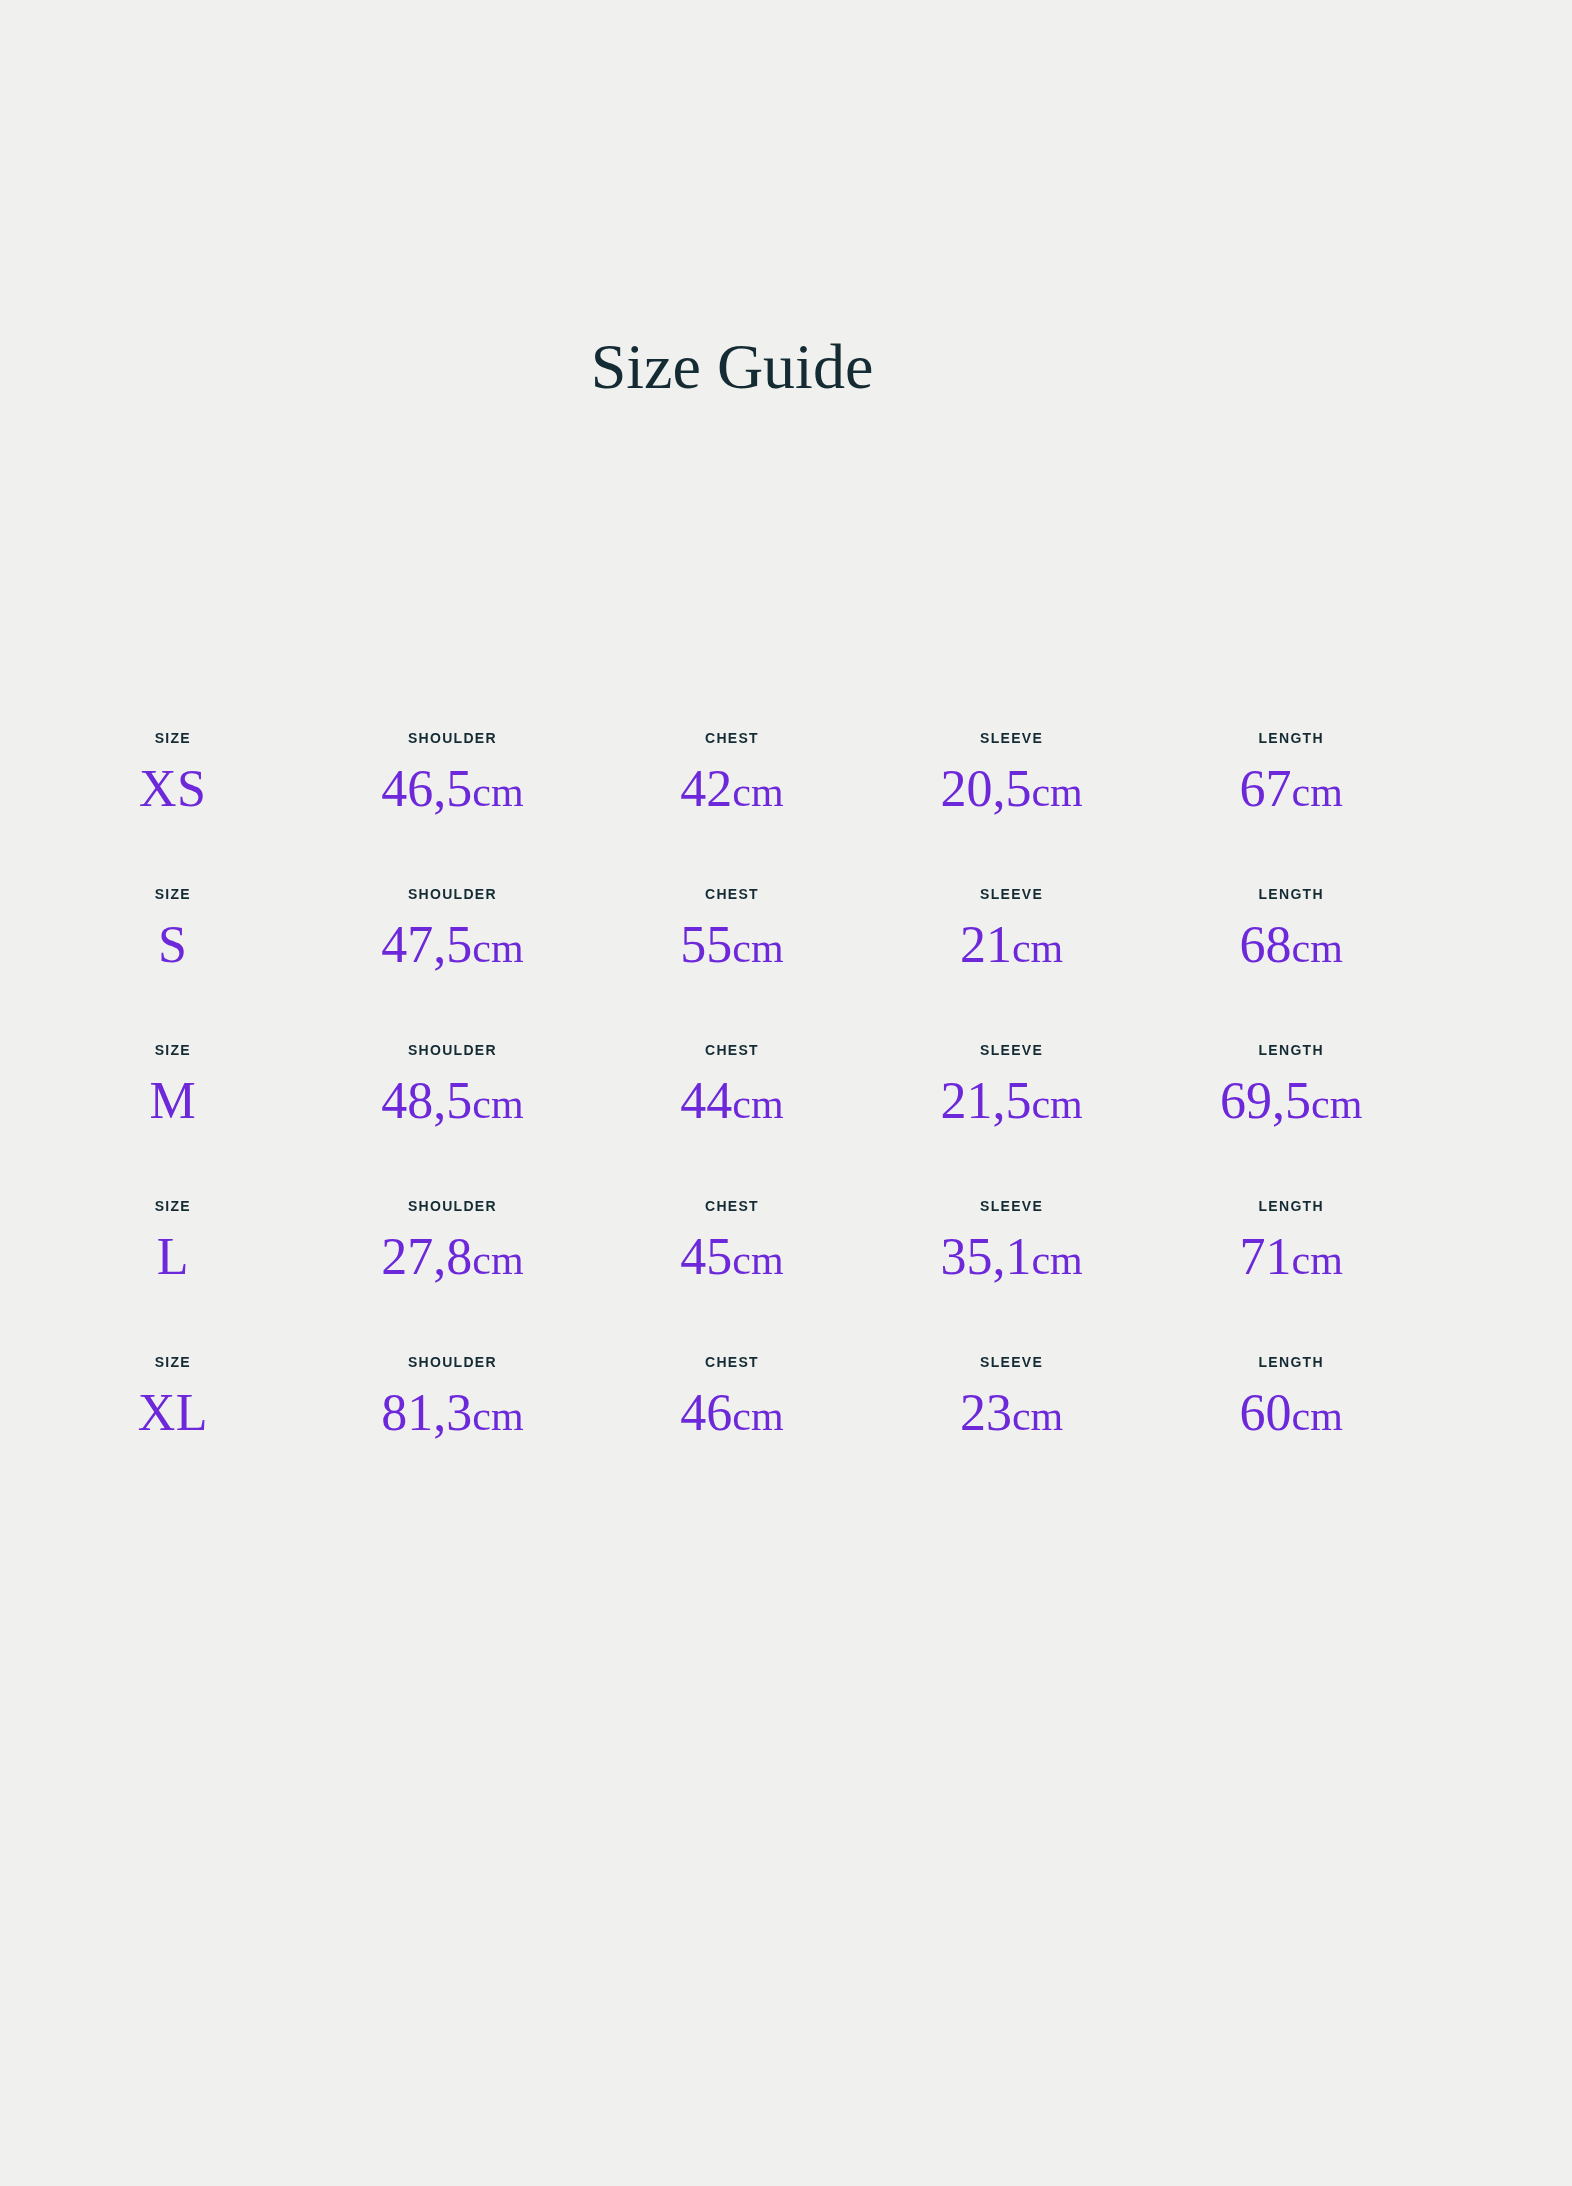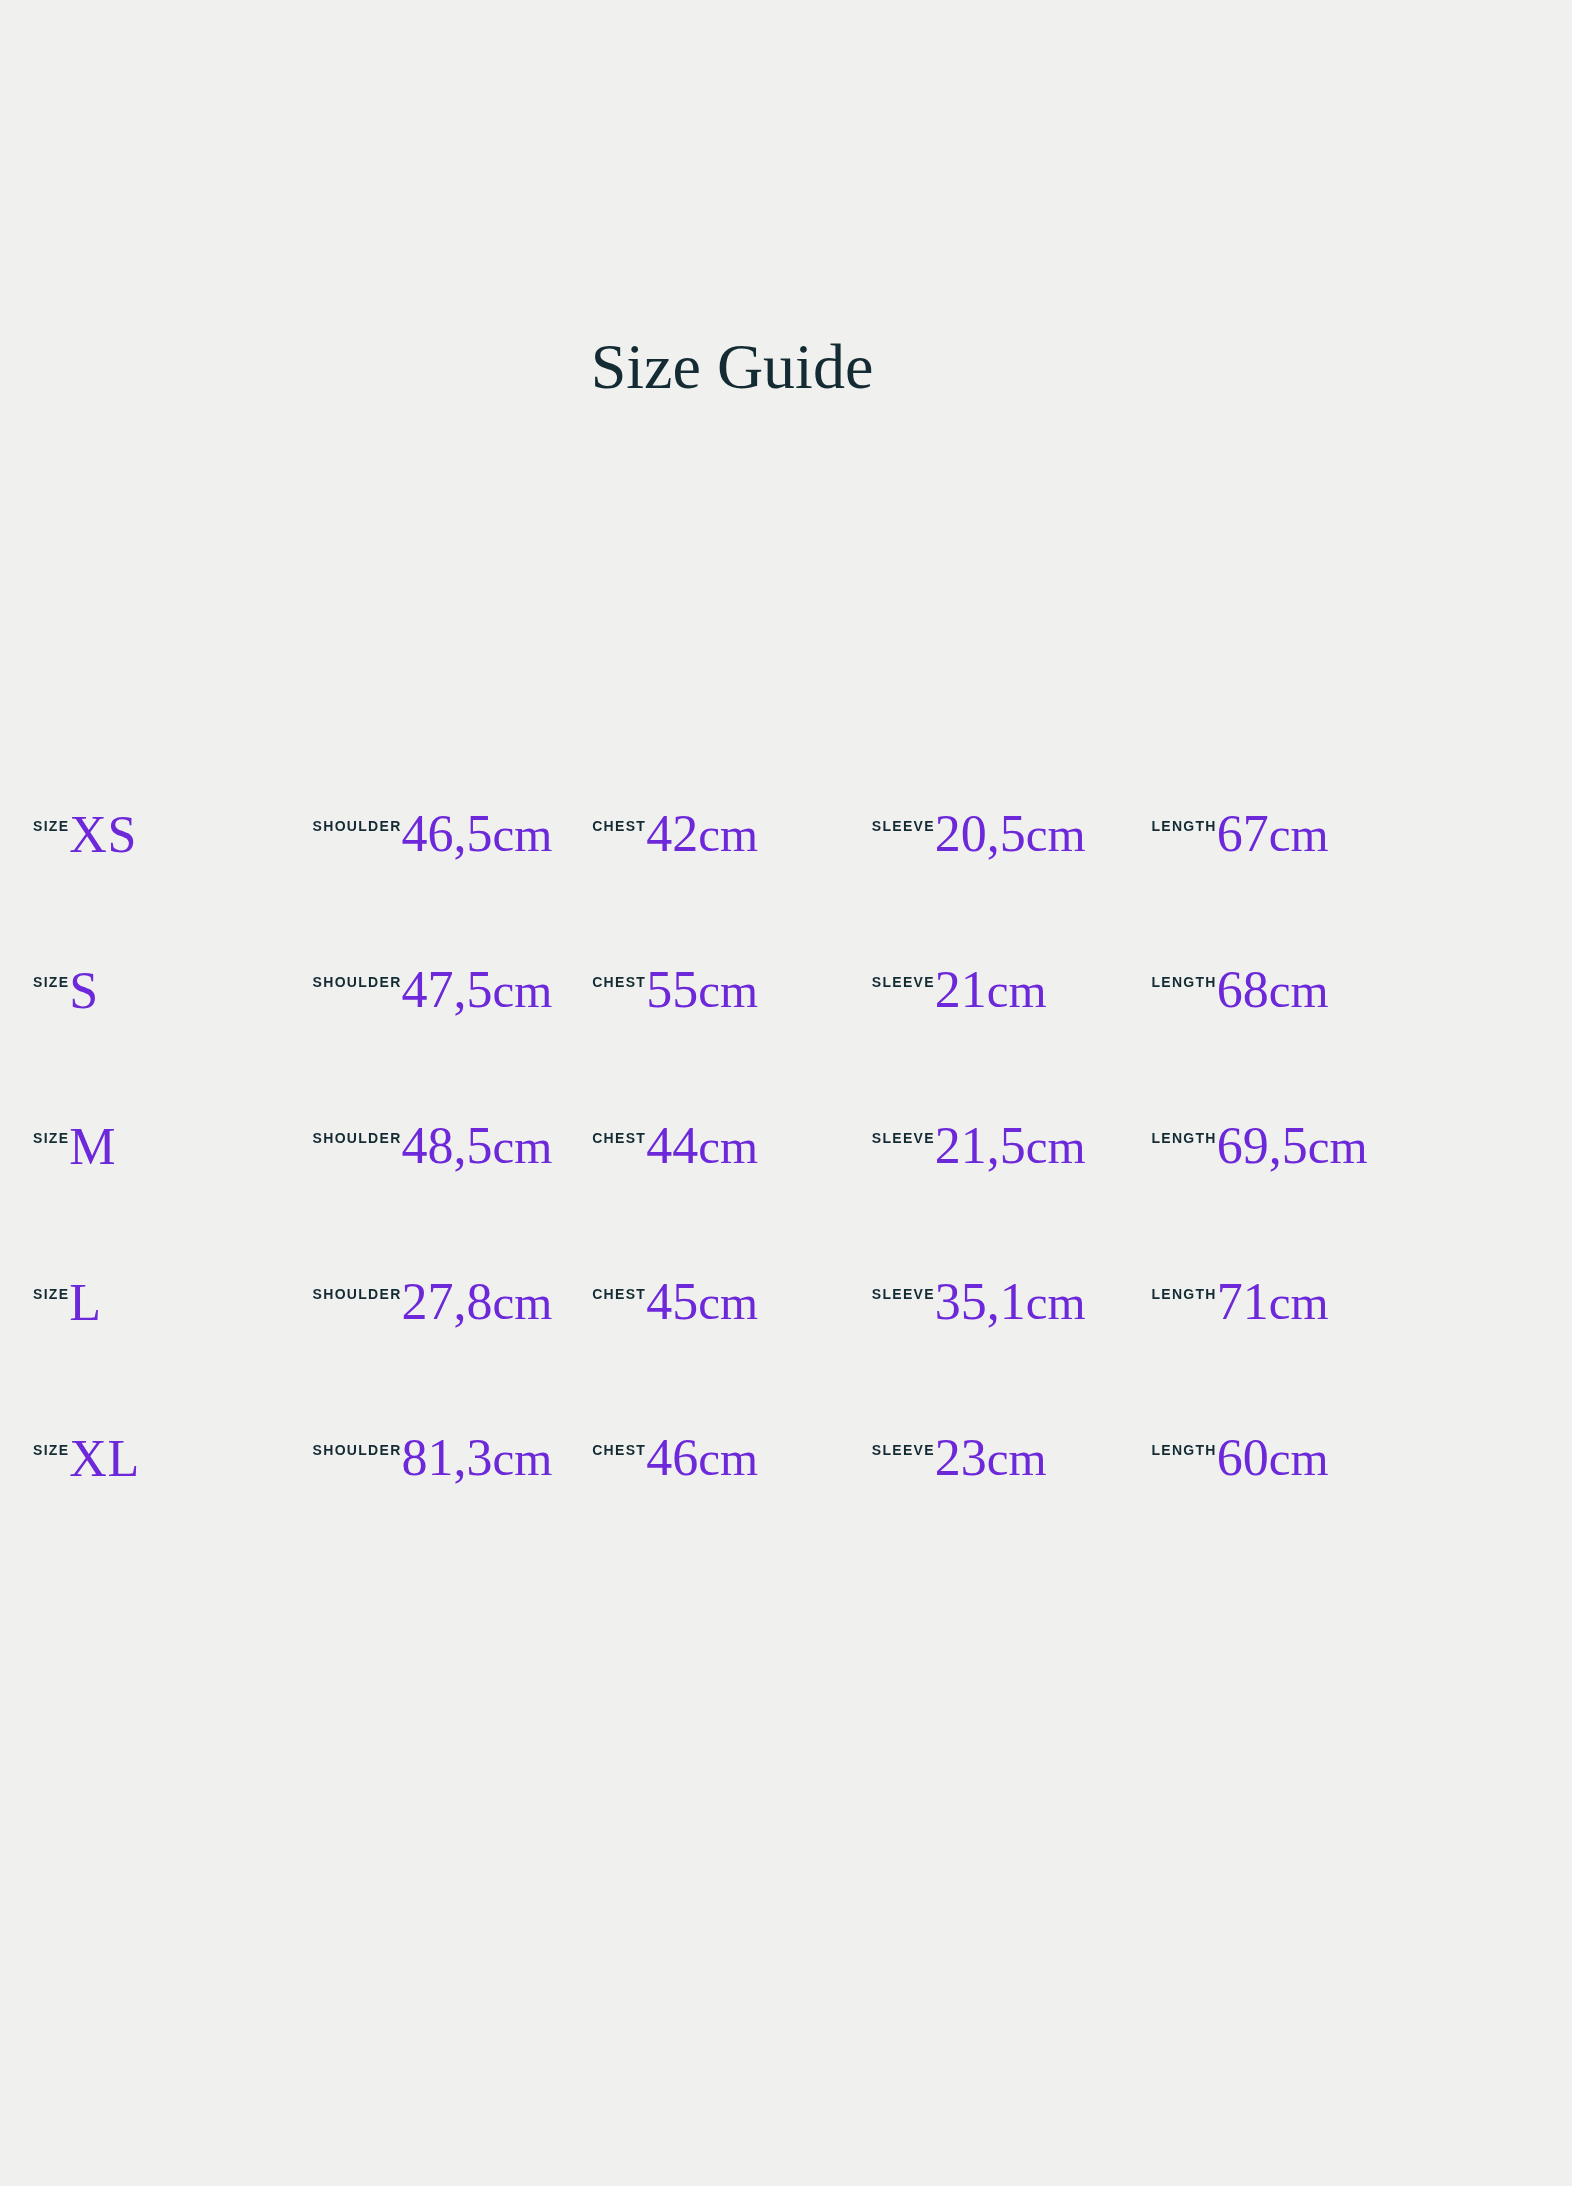--- a/index.html
+++ b/index.html
@@ -34,45 +34,44 @@
     width: 1398px;
     margin: 332px auto 0 auto;
   }
   .row {
     display: grid;
     grid-template-columns: repeat(5, 1fr);
     height: 156px;
   }
   .cell {
     display: flex;
-    flex-direction: row;
+    flex-direction: column;
     align-items: center;
     justify-content: flex-start;
     text-align: right;
-    margin-top: 33px;
   }
   .col-label {
     font-family: "Liberation Sans", sans-serif;
     font-size: 14px;
     line-height: 14px;
     font-weight: 700;
     letter-spacing: 1.3px;
     text-transform: uppercase;
     color: #142b33;
   }
   .value {
     margin-top: 18px;
     font-size: 52px;
     line-height: 52px;
     font-weight: 400;
     color: #6d28d9;
     white-space: nowrap;
   }
   .value .unit {
-    font-size: 49px;
+    font-size: 42px;
   }
   .size-letter {
     letter-spacing: 0.5px;
   }
 </style>
 </head>
 <body>
 
 <div class="page">
   <h1 class="title">Size Guide</h1>

